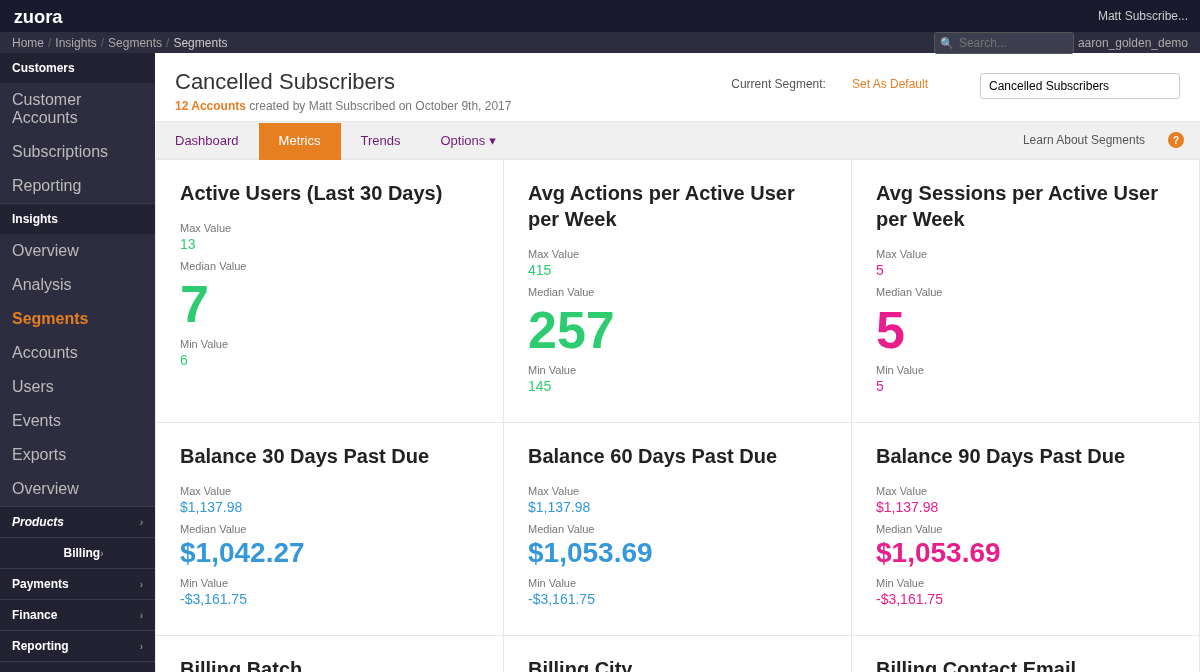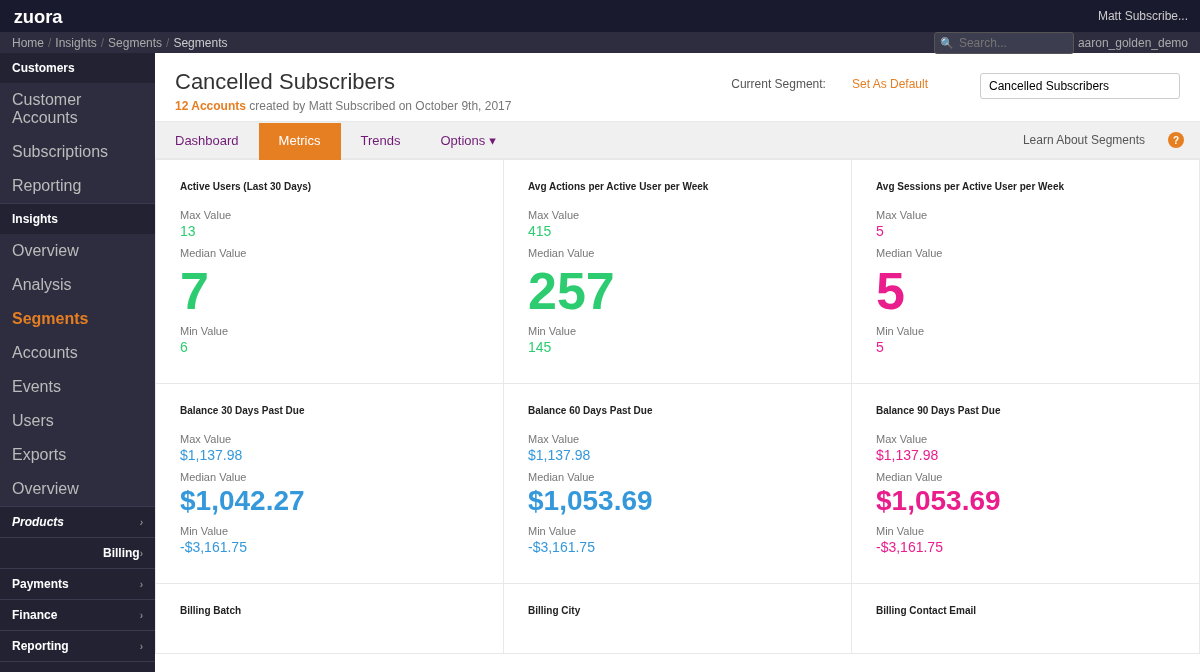--- a/index.html
+++ b/index.html
@@ -52,21 +52,21 @@
     .tab { padding: 10px 20px; font-size: 13px; cursor: pointer; color: #701a75; border-bottom: 2px solid transparent; margin-bottom: -2px; }
     .tab.active { background: #e67e22; color: white; border-bottom-color: #e67e22; }
     .tab-dropdown { display: flex; align-items: center; gap: 4px; }
     .learn-segment { margin-left: auto; padding: 10px 16px; font-size: 12px; color: #555; display: flex; align-items: center; gap: 23px; background: #f0f0f0; }
     .learn-segment .help-badge { background: #e67e22; color: white; border-radius: 50%; width: 16px; height: 16px; display: flex; align-items: center; justify-content: center; font-size: 10px; font-weight: bold; }
 
     
     #metrics { flex: 1; overflow-y: auto; }
     .metrics-grid { display: grid; grid-template-columns: 1fr 1fr 1fr; border-left: 1px solid #e8e8e8; }
     .metric-card { padding: 20px 24px; border-right: 1px solid #e8e8e8; border-bottom: 1px solid #e8e8e8; background: white; }
-    .metric-card h2 { font-size: 10px; font-weight: 700; color: #222; margin-bottom: 16px; line-height: 1.3; }
+    .metric-card h2 { font-size: 20px; font-weight: 700; color: #222; margin-bottom: 16px; line-height: 1.3; }
     .metric-row { margin-bottom: 8px; }
     .metric-label { font-size: 11px; color: #777; margin-bottom: 2px; }
     .metric-value { font-size: 14px; color: #333; }
     .metric-value.large { font-size: 52px; font-weight: 700; line-height: 1; margin: 6px 0; }
     .metric-value.green { color: #2ecc71; }
     .metric-value.blue { color: #3498db; }
     .metric-value.pink { color: #e91e8c; }
     .metric-value.small-green { color: #2ecc71; font-size: 14px; }
     .metric-value.small-blue { color: #3498db; font-size: 14px; }
     .metric-value.small-pink { color: #e91e8c; font-size: 14px; }
@@ -108,33 +108,33 @@
       <div class="sidebar-item sub-item">Customer Accounts</div>
       <div class="sidebar-item sub-item">Subscriptions</div>
       <div class="sidebar-item sub-item">Reporting</div>
     </div>
     <div class="sidebar-section">
       <div class="sidebar-item section-header">Insights</div>
       <div class="sidebar-item sub-item">Overview</div>
       <div class="sidebar-item sub-item">Analysis</div>
       <div class="sidebar-item sub-item active-sub">Segments</div>
       <div class="sidebar-item sub-item">Accounts</div>
+      <div class="sidebar-item sub-item">Users</div>
       <div class="sidebar-item sub-item">Events</div>
-      <div class="sidebar-item sub-item">Users</div>
       <div class="sidebar-item sub-item">Exports</div>
       <div class="sidebar-item sub-item">Overview</div>
     </div>
     <div class="sidebar-section">
       <div class="sidebar-item section-header" style="justify-content:space-between;font-style:italic;">
         <span>Products</span>
         <span class="sidebar-arrow">›</span>
       </div>
     </div>
     <div class="sidebar-section">
-      <div class="sidebar-item section-header" style="justify-content:flex-end;padding-left:24px;">
+      <div class="sidebar-item section-header" style="justify-content:center;padding-left:24px;">
         <span>Billing</span>
         <span class="sidebar-arrow">›</span>
       </div>
     </div>
     <div class="sidebar-section">
       <div class="sidebar-item section-header" style="justify-content:space-between;">
         <span>Payments</span>
         <span class="sidebar-arrow">›</span>
       </div>
     </div>

